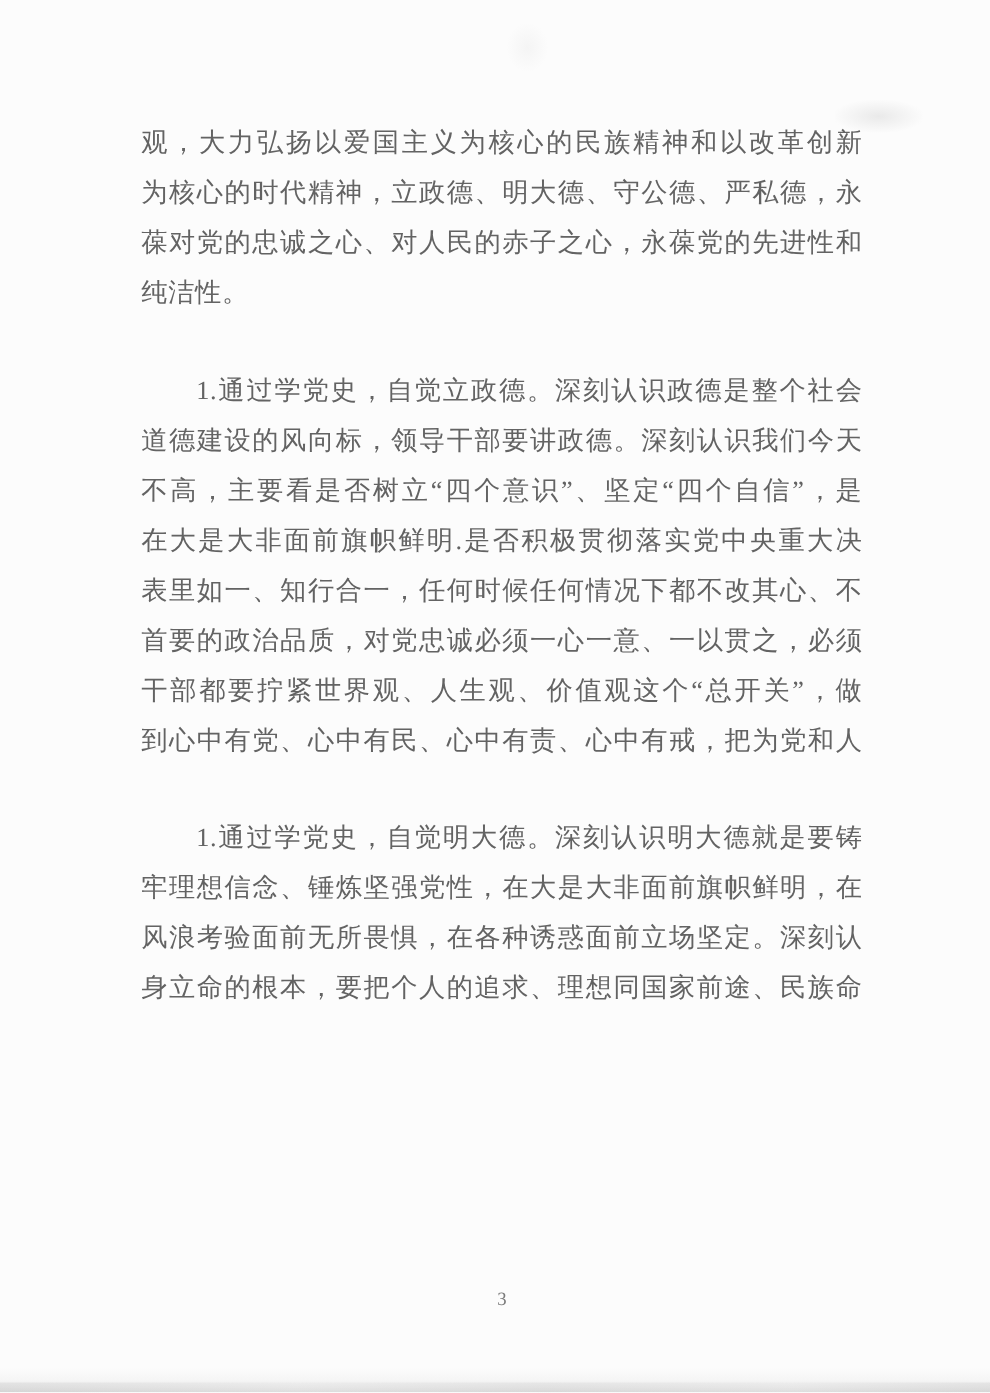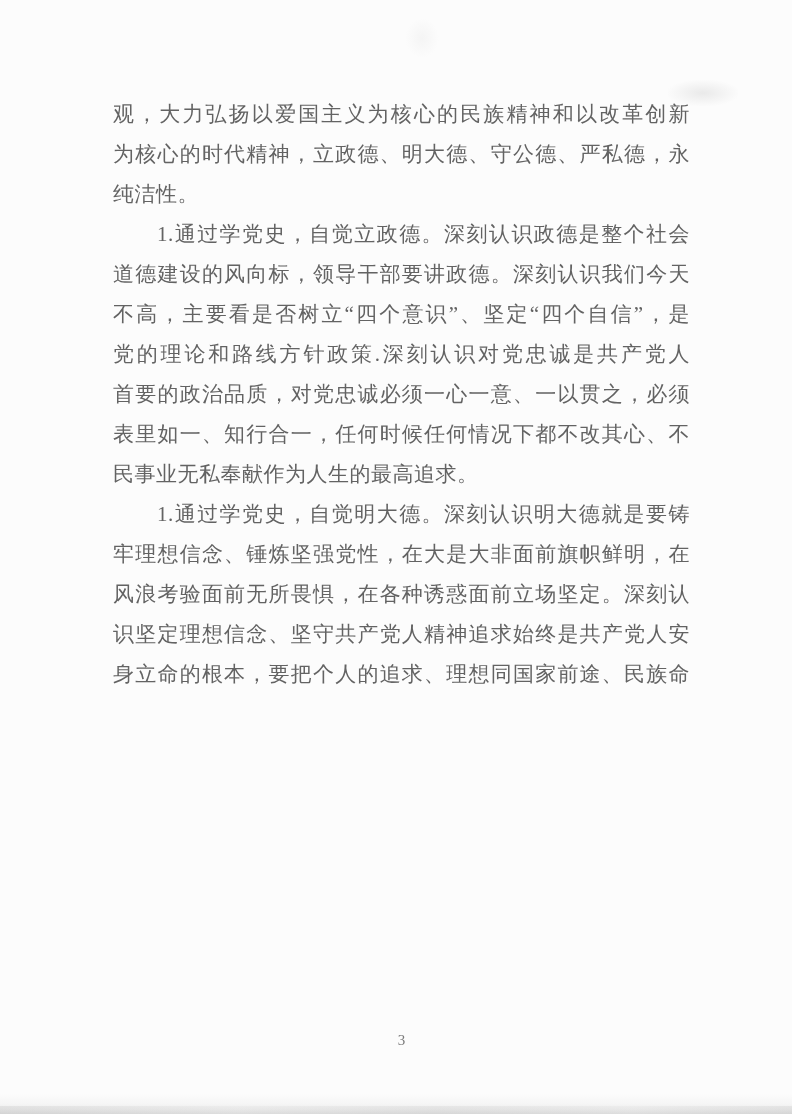--- a/index.html
+++ b/index.html
@@ -27,20 +27,21 @@
   .line {
     height: 40px;
     line-height: 40px;
     text-align: justify;
     text-align-last: justify;
     text-justify: inter-character;
     overflow: hidden;
   }
   .line.indent {
     text-indent: 44px;
+    margin-top: 38px;
   }
   .line.para-end {
     text-align-last: left;
   }
   .page-number {
     position: absolute;
     top: 1028px;
     left: 113px;
     width: 577px;
     height: 24px;
@@ -103,29 +104,30 @@
 </style>
 </head>
 <body>
 
 <div class="page">
   <div class="scan-smudge-top"></div>
   <div class="scan-smudge"></div>
   <div class="text-body">
       <div class="line">观，大力弘扬以爱国主义为核心的民族精神和以改革创新</div>
       <div class="line">为核心的时代精神，立政德、明大德、守公德、严私德，永</div>
+      <div class="line">葆对党的忠诚之心、对人民的赤子之心，永葆党的先进性和</div>
       <div class="line para-end">纯洁性。</div>
       <div class="line indent">1.通过学党史，自觉立政德。深刻认识政德是整个社会</div>
       <div class="line">道德建设的风向标，领导干部要讲政德。深刻认识我们今天</div>
       <div class="line">不高，主要看是否树立“四个意识”、坚定“四个自信”，是</div>
-      <div class="line">党的理论和路线方针政策.深刻认识对党忠诚是共产党人</div>
+      <div class="line">在大是大非面前旗帜鲜明.是否积极贯彻落实党中央重大决</div>
+      <div class="line">表里如一、知行合一，任何时候任何情况下都不改其心、不</div>
       <div class="line">首要的政治品质，对党忠诚必须一心一意、一以贯之，必须</div>
-      <div class="line">表里如一、知行合一，任何时候任何情况下都不改其心、不</div>
-      <div class="line para-end">民事业无私奉献作为人生的最高追求。</div>
+      <div class="line">干部都要拧紧世界观、人生观、价值观这个“总开关”，做</div>
+      <div class="line">到心中有党、心中有民、心中有责、心中有戒，把为党和人</div>
       <div class="line indent">1.通过学党史，自觉明大德。深刻认识明大德就是要铸</div>
       <div class="line">牢理想信念、锤炼坚强党性，在大是大非面前旗帜鲜明，在</div>
       <div class="line">风浪考验面前无所畏惧，在各种诱惑面前立场坚定。深刻认</div>
-      <div class="line">识坚定理想信念、坚守共产党人精神追求始终是共产党人安</div>
       <div class="line">身立命的根本，要把个人的追求、理想同国家前途、民族命</div>
     </div>
   <div class="page-number">3</div>
   <div class="scan-edge"></div>
 </div>
 
 </body></html>

